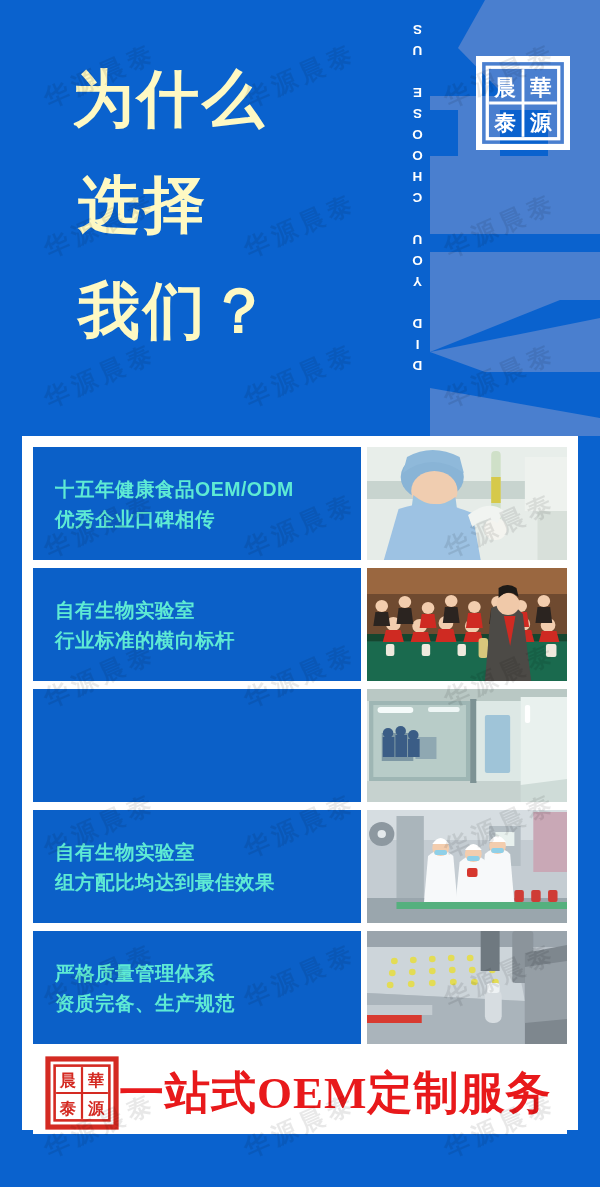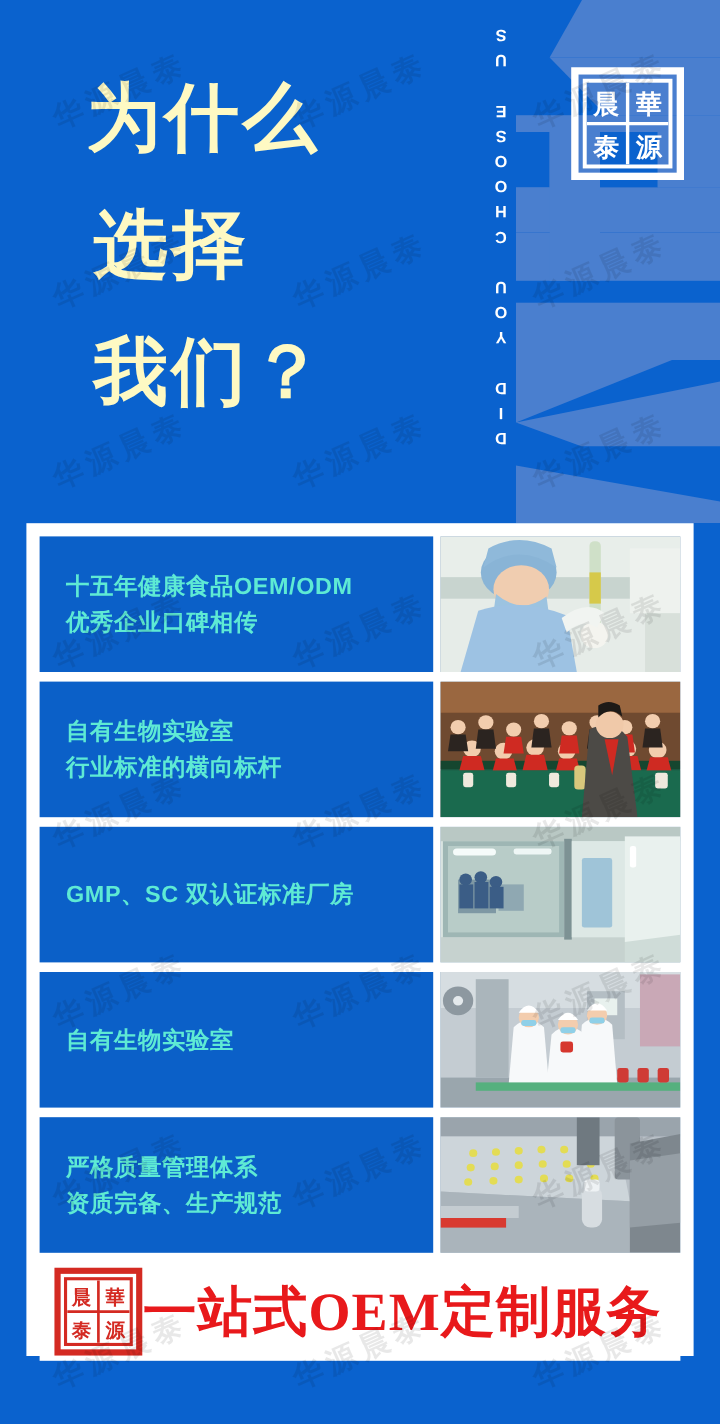--- a/index.html
+++ b/index.html
@@ -235,21 +235,20 @@
           <path d="M118 40 q18 -10 30 6 l8 67 h-44 z" fill="#4c4a46"></path>
           <circle cx="134" cy="36" r="11" fill="#f0c9a9"></circle>
           <path d="M125 30 q9 -10 19 -1 l-2 -9 q-9 -6 -17 0z" fill="#1d1a17"></path>
           <path d="M130 48 l6 30 l5 -30 z" fill="#cf2a22"></path>
         </svg>
       </div>
     </div>
 
     <div class="row">
       <div class="row-text">
-        <span class="ln">GMP、SC 双认证标准厂房</span>
       </div>
       <div class="row-photo">
         <svg viewBox="0 0 190 113" preserveAspectRatio="none">
           <rect width="190" height="113" fill="#d9e3e0"></rect>
           <rect x="0" y="0" width="190" height="12" fill="#b9c8c4"></rect>
           <rect x="0" y="92" width="190" height="21" fill="#c6d2cf"></rect>
           <rect x="2" y="12" width="96" height="80" fill="#9eb6b4"></rect>
           <rect x="6" y="16" width="88" height="72" fill="#b8ccc8"></rect>
           <rect x="10" y="18" width="34" height="6" rx="3" fill="#f5fbfa"></rect>
           <rect x="58" y="18" width="30" height="5" rx="2" fill="#eef6f5"></rect>
@@ -269,20 +268,21 @@
           <rect x="146" y="8" width="44" height="88" fill="#e9f1ee"></rect>
           <rect x="150" y="16" width="5" height="18" rx="2" fill="#ffffff"></rect>
           <polygon points="146,96 190,90 190,113 146,113" fill="#cfdcd8"></polygon>
         </svg>
       </div>
     </div>
 
     <div class="row">
       <div class="row-text">
         <span class="ln">自有生物实验室</span>
+        <span class="ln">组方配比均达到最佳效果</span>
       </div>
       <div class="row-photo">
         <svg viewBox="0 0 190 113" preserveAspectRatio="none">
           <rect width="190" height="113" fill="#c4ccd2"></rect>
           <rect x="0" y="0" width="190" height="30" fill="#d6dde1"></rect>
           <rect x="0" y="88" width="190" height="25" fill="#9aa6ad"></rect>
           <circle cx="14" cy="24" r="12" fill="#8d98a0"></circle>
           <circle cx="14" cy="24" r="4" fill="#e4e9ec"></circle>
           <rect x="28" y="6" width="26" height="82" fill="#aab5bb"></rect>
           <rect x="158" y="2" width="32" height="60" fill="#c9a8b6"></rect>

